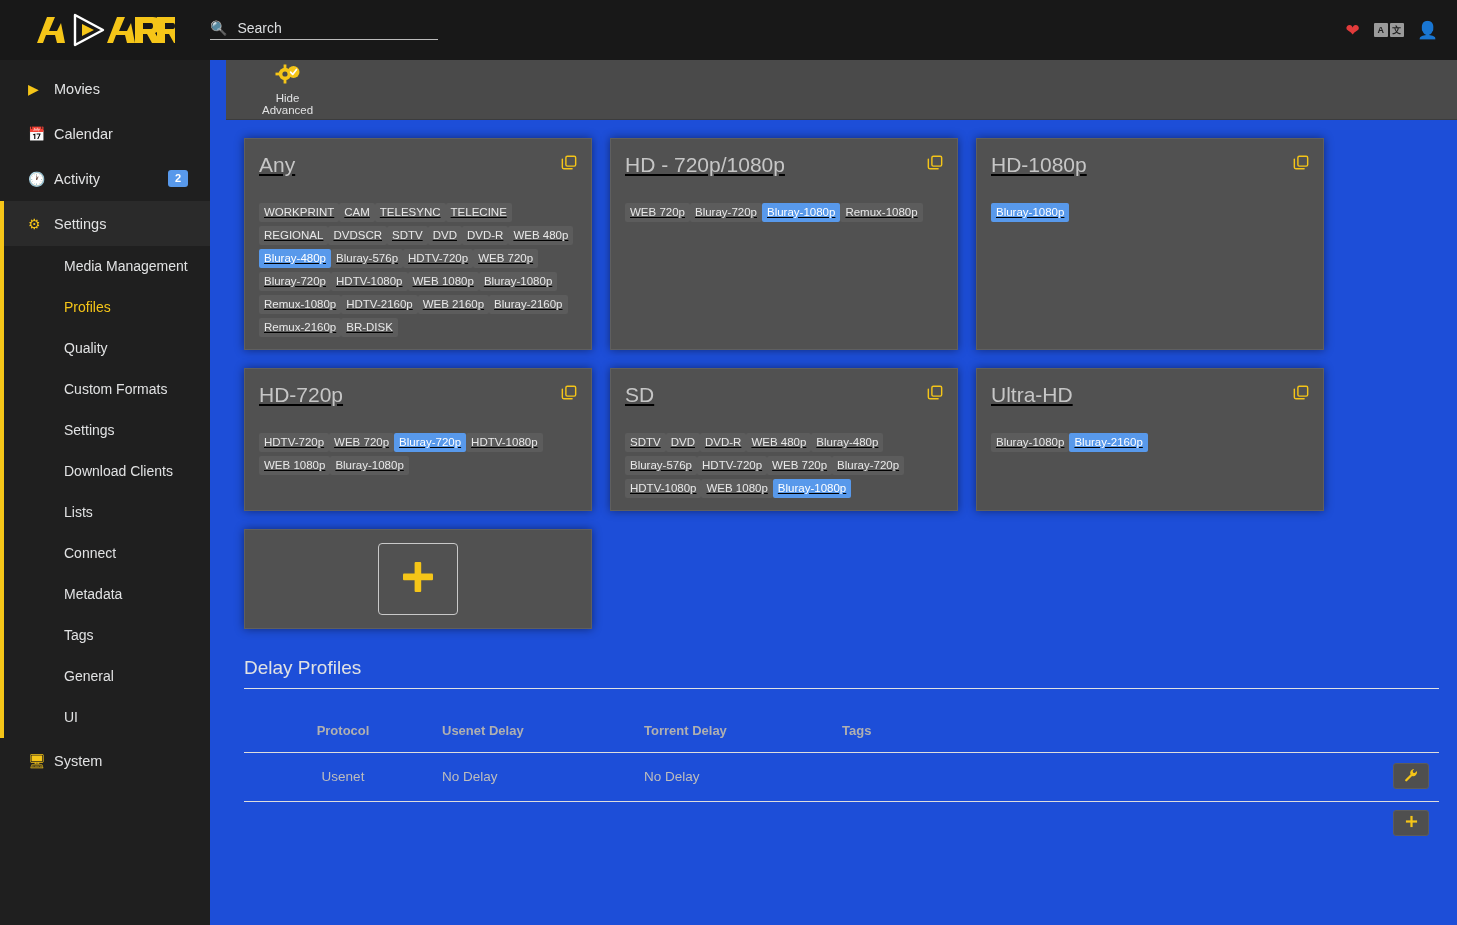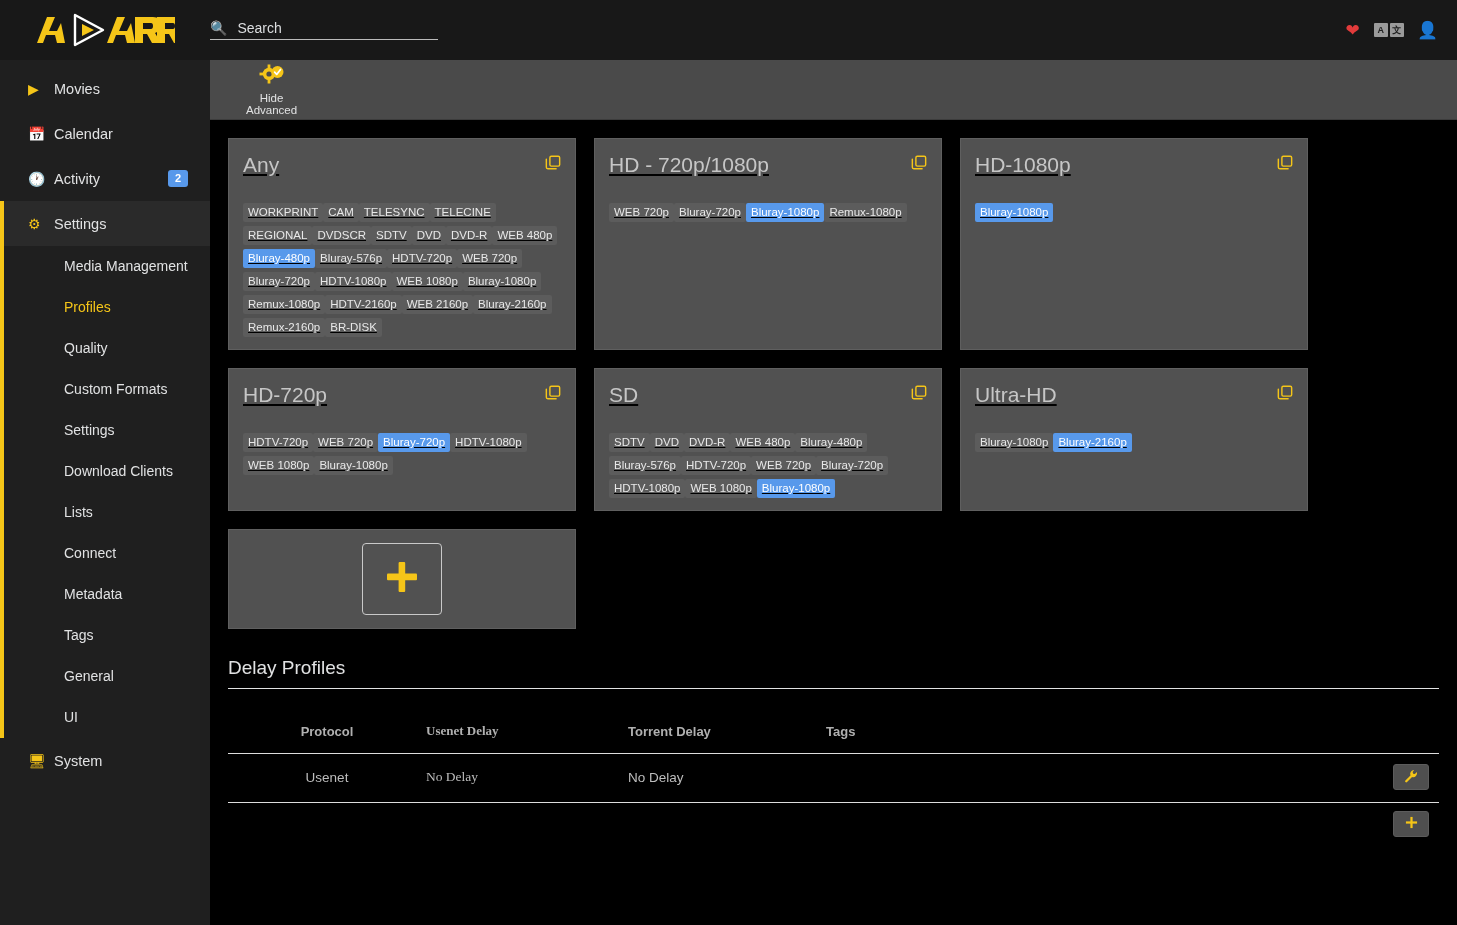--- a/index.html
+++ b/index.html
@@ -98,22 +98,23 @@
     color: #e1e2e3; font-size: 14px;
     cursor: pointer;
     margin-left: 10px;
   }
   .subnav .sub-item.current { color: #f5c518; }
 
   
   .main {
     position: absolute; top: 60px; left: 210px;
     width: 1247px; height: 865px;
-    background: #000000;
+    background: #1d4ed8;
     overflow: hidden;
+    padding-left: 16px;
   }
   .toolbar {
     height: 60px; background: #4a4a4a;
     display: flex; align-items: center;
     padding-left: 22px;
     border-bottom: 1px solid #3c3c3c;
   }
   .tool-btn {
     display: flex; flex-direction: column; align-items: center;
     justify-content: center; cursor: pointer;
@@ -183,21 +184,21 @@
     font-size: 13px; font-weight: bold;
     padding: 12px 0 14px 0;
   }
   .dtable td {
     color: #bdbdbd; font-size: 13.5px;
     padding: 10px 0 12px 0;
     border-bottom: 1px solid #dddddd;
     border-top: 1px solid #dddddd;
   }
   .dtable th.c1, .dtable td.c1 { width: 198px; text-align: center; }
-  .dtable th.c2, .dtable td.c2 { width: 202px; font-family: Liberation Serif, serif; }
+  .dtable th.c2, .dtable td.c2 { width: 202px; }
   .dtable th.c3, .dtable td.c3 { width: 198px; }
   .dtable td.act { text-align: right; padding-right: 10px; }
   .icon-btn {
     display: inline-flex; align-items: center; justify-content: center;
     width: 36px; height: 26px;
     background: #4f4f4f; border: 1px solid #5c5c5c;
     border-radius: 3px; cursor: pointer;
   }
   .addrow { text-align: right; padding: 8px 10px 0 0; }
 </style>

